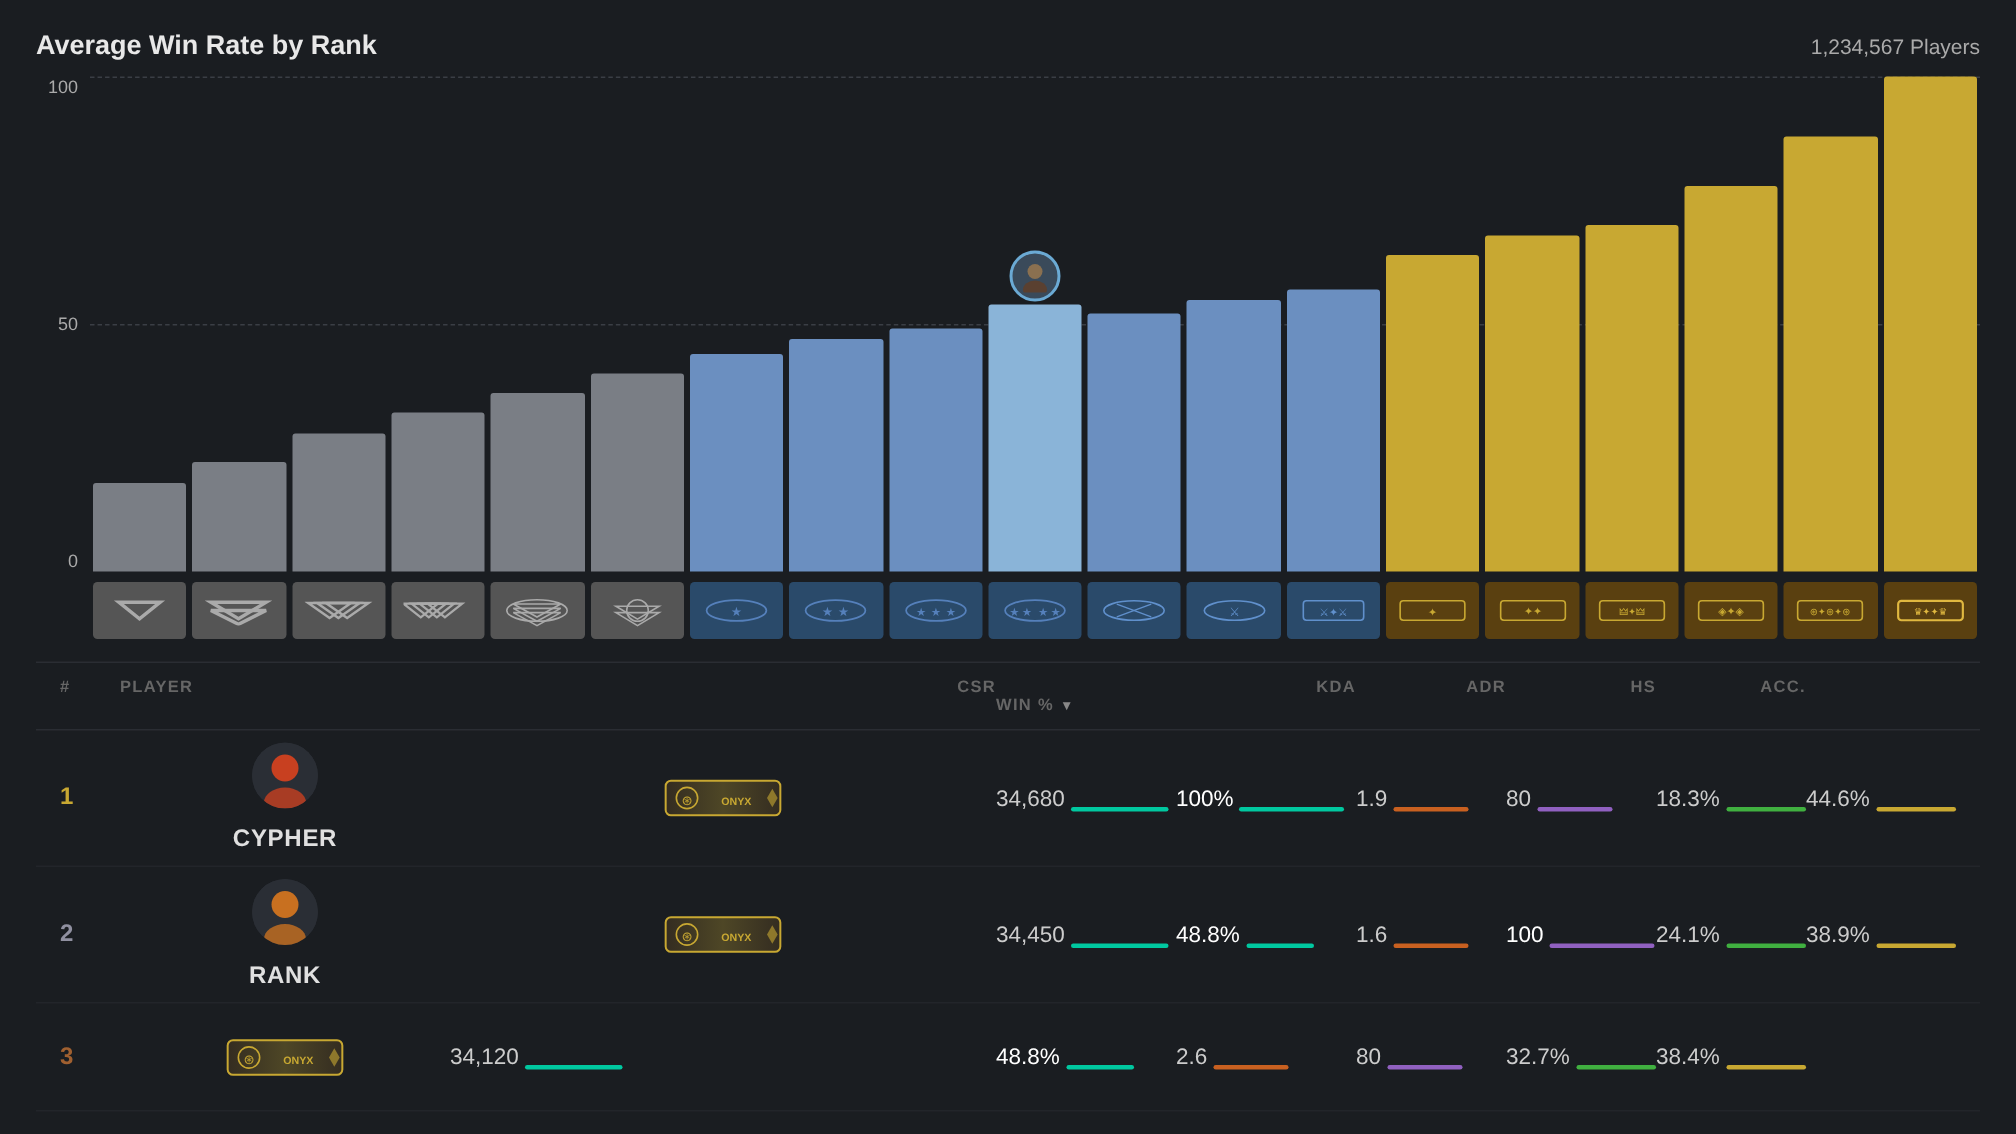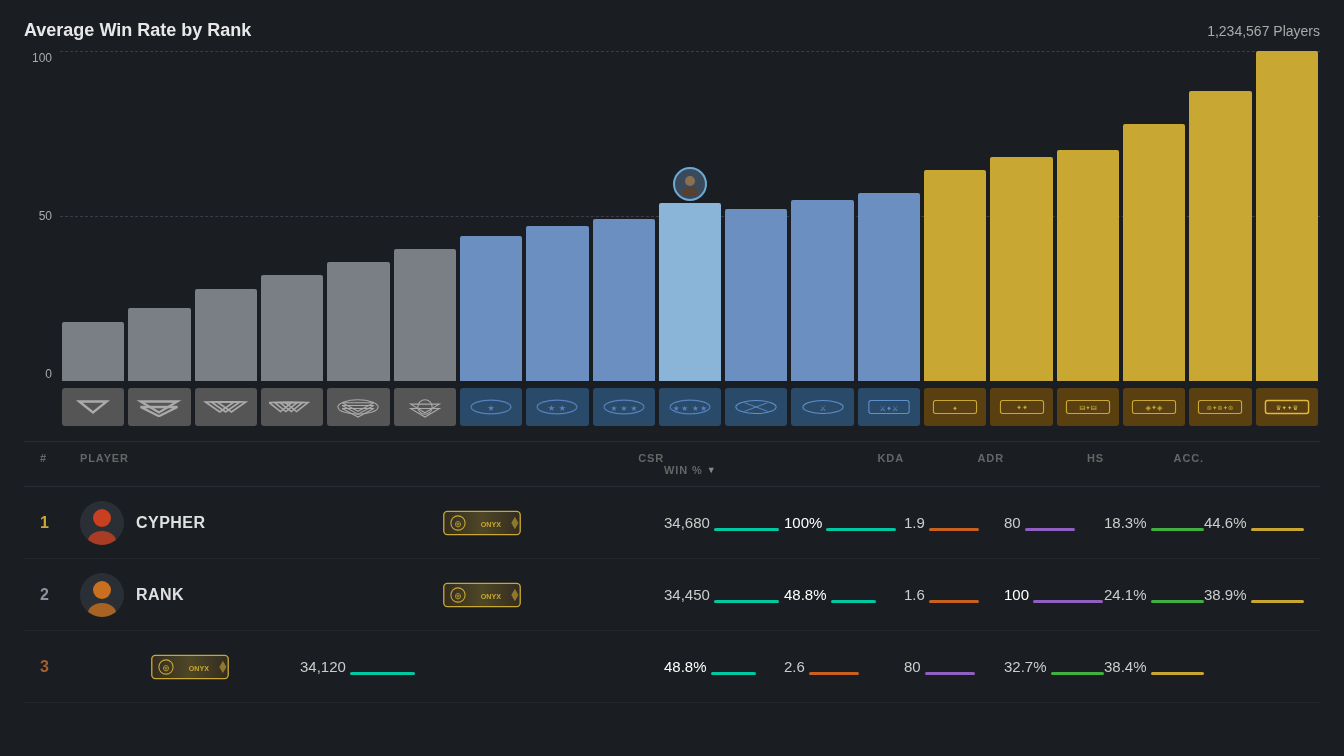--- a/index.html
+++ b/index.html
@@ -193,20 +193,21 @@
     .rank-num {
       font-size: 16px;
       font-weight: 700;
       color: #c8a832;
     }
 
     .player-cell {
       display: flex;
       align-items: center;
       gap: 12px;
+      flex-direction: column;
     }
     .player-avatar {
       width: 44px;
       height: 44px;
       border-radius: 50%;
       overflow: hidden;
       background: #2a2e35;
       display: flex;
       align-items: center;
       justify-content: center;

